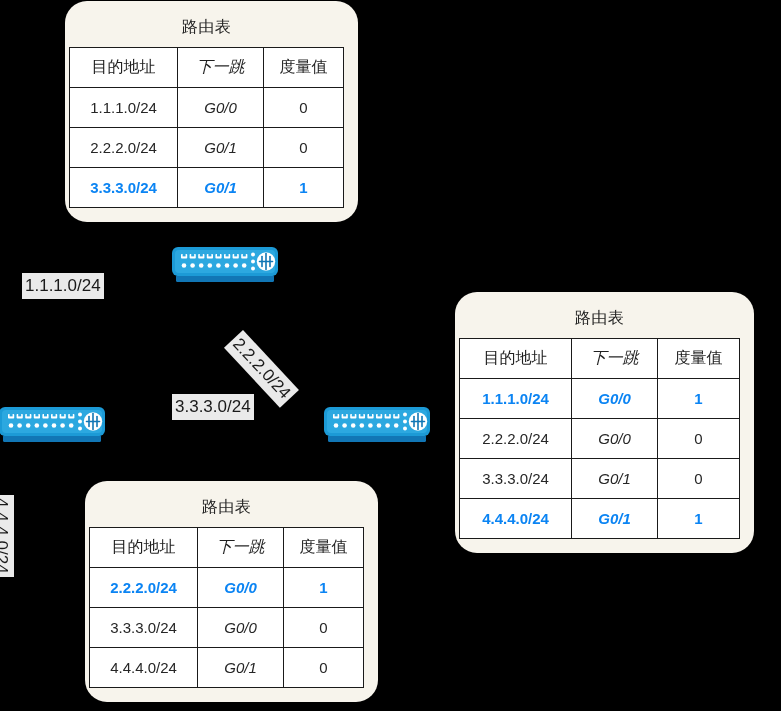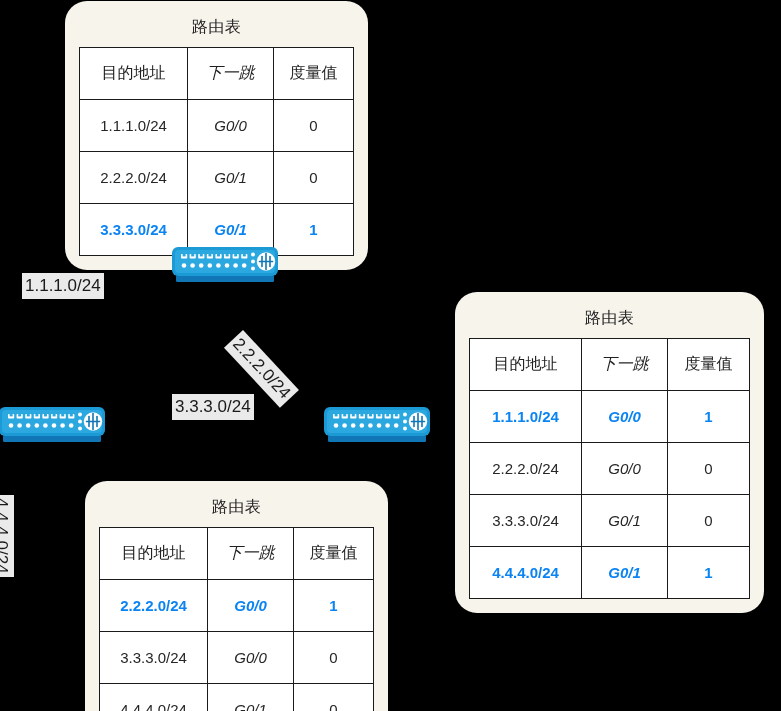--- a/index.html
+++ b/index.html
@@ -13,41 +13,41 @@
     overflow: hidden;
     font-family: "Liberation Sans", "DejaVu Sans", sans-serif;
     color: #1a1a1a;
   }
 
   
   .card {
     position: absolute;
     background: #F7F4EC;
     border-radius: 22px;
-    padding: 10px 14px 14px 14px;
+    padding: 10px 14px 14px 4px;
   }
   .card-title {
     text-align: center;
     font-size: 16px;
     color: #1f1f1f;
     padding: 6px 0 9px 0;
     letter-spacing: 0.5px;
   }
   table.rt {
     border-collapse: collapse;
     background: #ffffff;
     margin: 0 auto;
   }
   table.rt td {
     border: 1px solid #1a1a1a;
     text-align: center;
     font-size: 15px;
     color: #262626;
     padding: 0;
-    height: 52px;
+    height: 40px;
     vertical-align: middle;
     background: #ffffff;
     white-space: nowrap;
   }
   table.rt td.c0 { width: 108px; }
   table.rt td.c1 { width: 86px; font-style: italic; }
   table.rt td.c2 { width: 80px; }
   table.rt tr.head td { font-size: 16px; color: #1f1f1f; }
   table.rt td.hl {
     color: #0b84F3;

